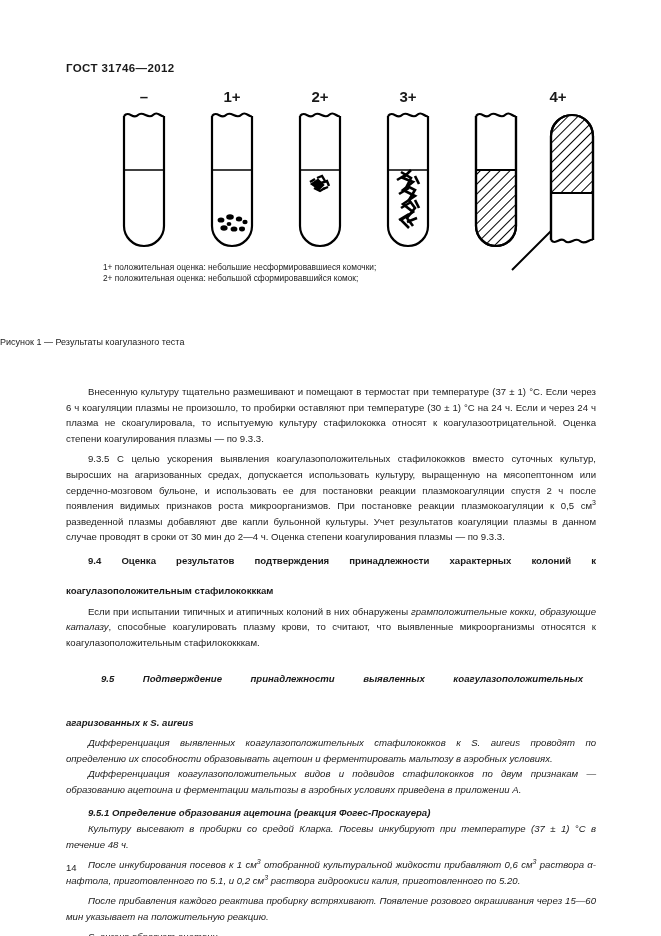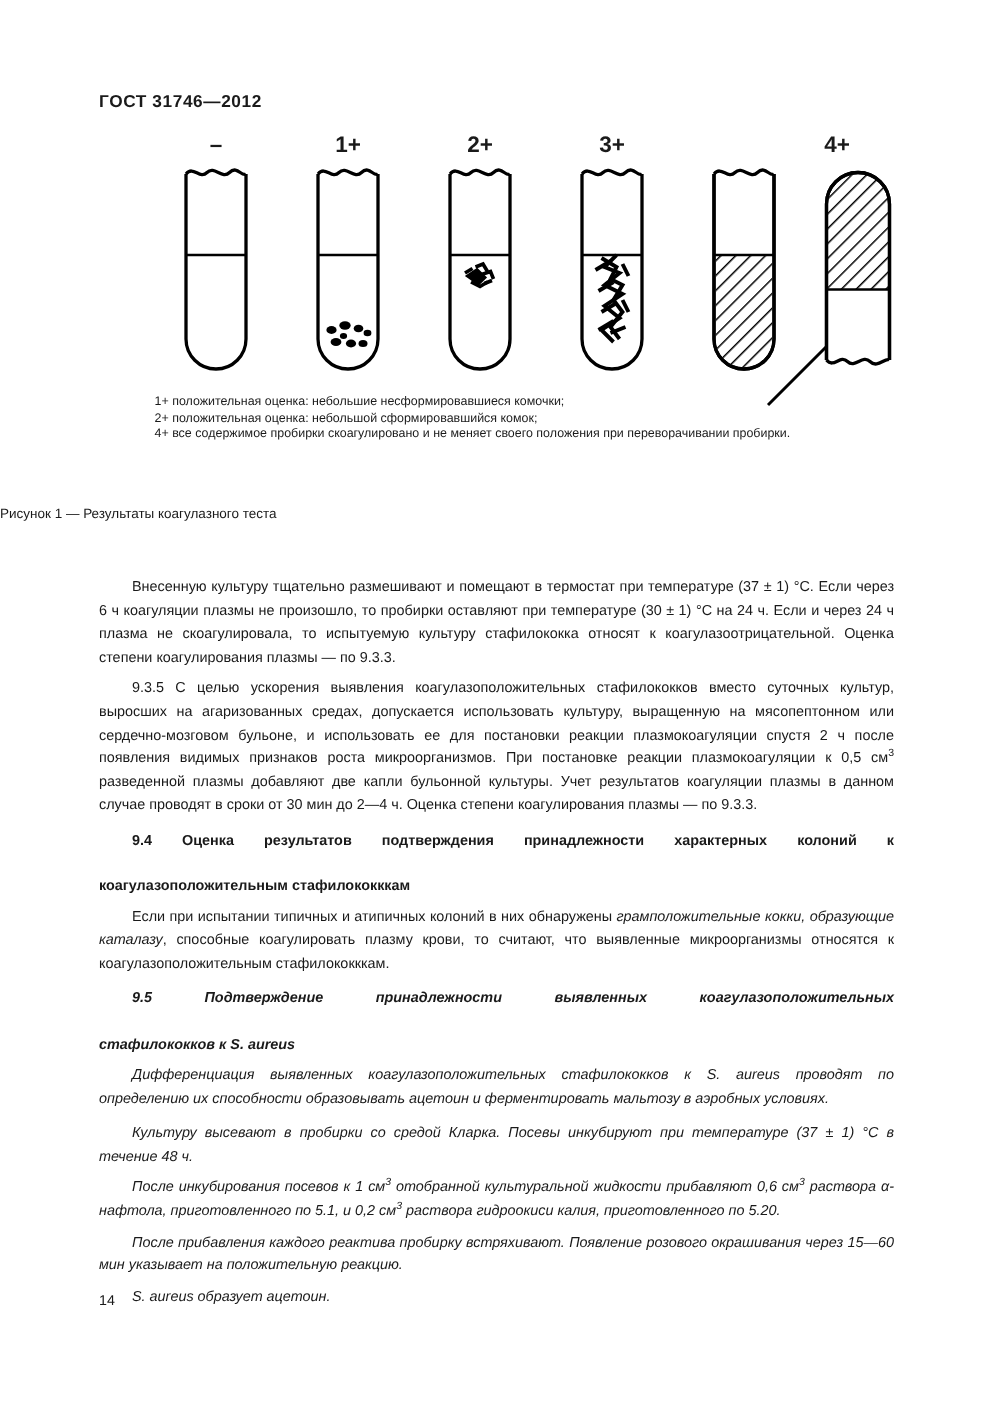--- a/index.html
+++ b/index.html
@@ -118,21 +118,21 @@
     line-height: 15.2px;
     margin: 0;
   }
   .h-bi {
     font-weight: bold;
     font-style: italic;
     font-size: 9.6px;
     line-height: 15.2px;
     text-align: justify;
     text-indent: 22px;
-    margin: 0;
+    margin: 13px;
   }
   .h-bi::after {
     content: "";
     display: inline-block;
     width: 100%;
   }
   .h-bi-2 {
     font-weight: bold;
     font-style: italic;
     font-size: 9.6px;
@@ -298,21 +298,20 @@
         <path d="M5,132 L5,28 A21,21 0 0 1 47,28 L47,132" fill="none" stroke="#000" stroke-width="2.2"></path>
         <path d="M5,132 C10,138 14,128 19,133 C24,138 29,128 34,133 C39,138 44,130 47,132" fill="none" stroke="#000" stroke-width="2.2"></path>
         <line x1="5" y1="85" x2="47" y2="85" stroke="#000" stroke-width="1.8"></line>
       </svg>
     </div>
   </div>
 
   <div class="legend">
     <div>1+ положительная оценка: небольшие несформировавшиеся комочки;</div>
     <div>2+ положительная оценка: небольшой сформировавшийся комок;</div>
-    <div>4+ все содержимое пробирки скоагулировано и не меняет своего положения при переворачивании пробирки.</div>
   </div>
 
   <div class="fig-caption">Рисунок 1 — Результаты коагулазного теста</div>
 
   <div class="body">
 
     <p class="ind">Внесенную культуру тщательно размешивают и помещают в термостат при температуре (37 ± 1) °С. Если через 6 ч коагуляции плазмы не произошло, то пробирки оставляют при температуре (30 ± 1) °С на 24 ч. Если и через 24 ч плазма не скоагулировала, то испытуемую культуру стафилококка относят к коагулазоотрицательной. Оценка степени коагулирования плазмы — по 9.3.3.</p>
 
     <div class="gap-s"></div>
 
@@ -323,28 +322,30 @@
     <p class="h-bold">9.4 Оценка результатов подтверждения принадлежности характерных колоний к</p>
     <p class="h-bold-2">коагулазоположительным стафилококккам</p>
 
     <div class="gap-s"></div>
 
     <p class="ind"><span>Если при испытании типичных и атипичных колоний в них обнаружены </span><span class="ital">грамположительные кокки, образующие каталазу</span><span>, способные коагулировать плазму крови, то считают, что выявленные микроорганизмы относятся к коагулазоположительным стафилококккам.</span></p>
 
     <div class="gap"></div>
 
     <p class="h-bi">9.5 Подтверждение принадлежности выявленных коагулазоположительных</p>
-    <p class="h-bi-2">стафилококков к S. aureus</p>
+    <p class="h-bi-2">агаризованных к S. aureus</p>
 
     <div class="gap-s"></div>
 
     <p class="ind it">Дифференциация выявленных коагулазоположительных стафилококков к S. aureus проводят по определению их способности образовывать ацетоин и ферментировать мальтозу в аэробных условиях.</p>
+    <p class="ind it">Дифференциация коагулазоположительных видов и подвидов стафилококков по двум признакам — образованию ацетоина и ферментации мальтозы в аэробных условиях приведена в приложении А.</p>
 
     <div class="gap"></div>
 
+    <p class="h-bi-3">9.5.1  Определение образования ацетоина (реакция Фогес-Проскауера)</p>
 
     <p class="ind it">Культуру высевают в пробирки со средой Кларка. Посевы инкубируют при температуре (37 ± 1) °С в течение 48 ч.</p>
 
     <div class="gap-s"></div>
 
     <p class="ind it"><span>После инкубирования посевов к 1 см</span><sup>3</sup><span> отобранной культуральной жидкости прибавляют 0,6 см</span><sup>3</sup><span> раствора α-нафтола, приготовленного по 5.1, и 0,2 см</span><sup>3</sup><span> раствора гидроокиси калия, приготовленного по 5.20.</span></p>
 
     <div class="gap-s"></div>
 
     <p class="ind it">После прибавления каждого реактива пробирку встряхивают. Появление розового окрашивания через 15—60 мин указывает на положительную реакцию.</p>

